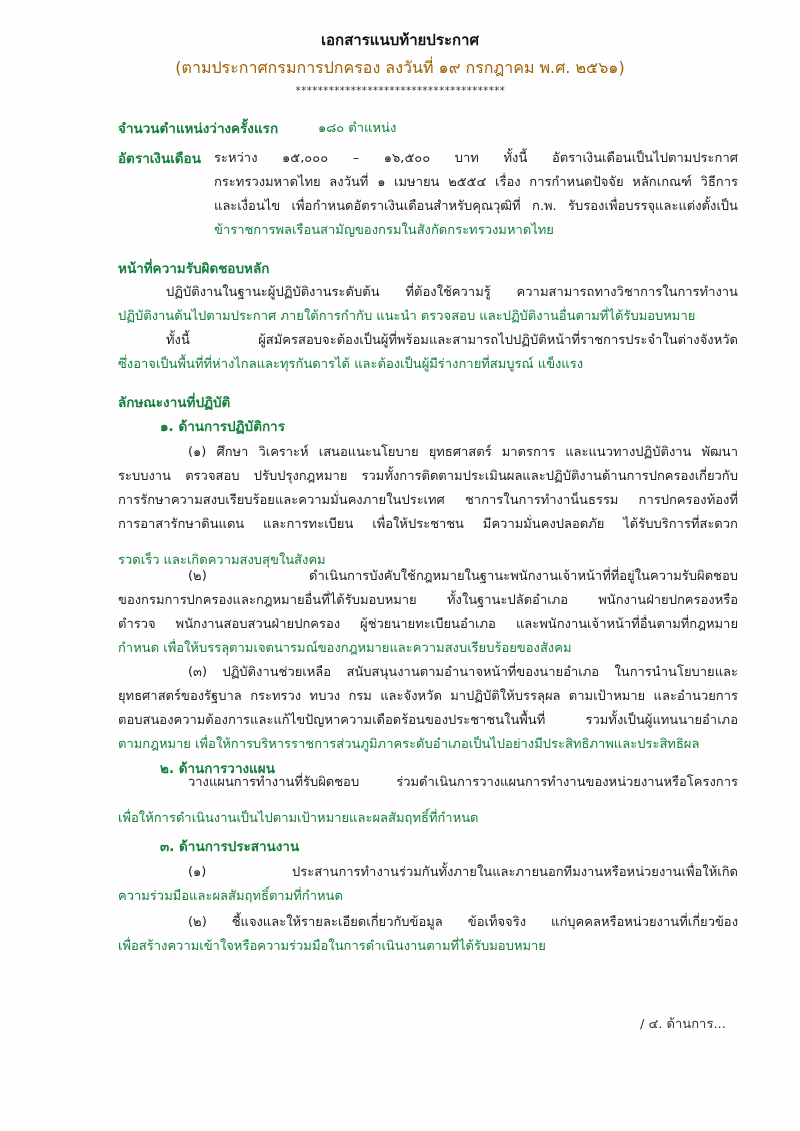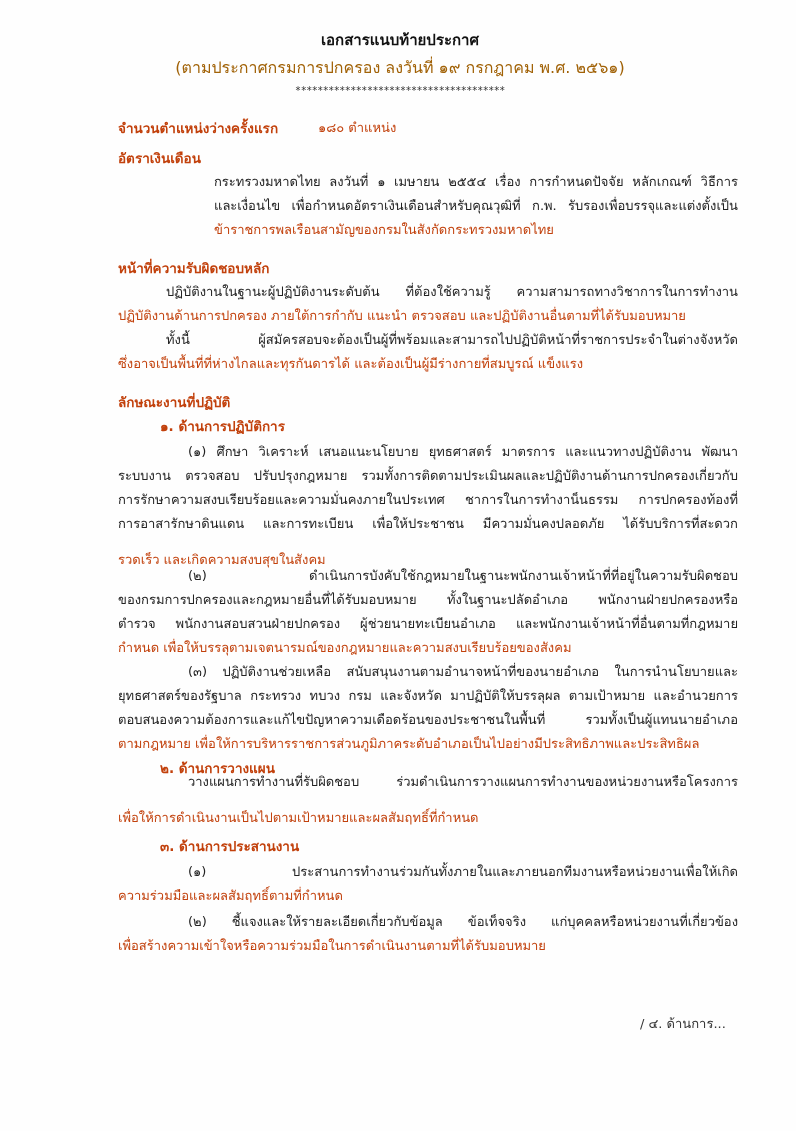--- a/index.html
+++ b/index.html
@@ -46,21 +46,21 @@
       line-height: 14px;
       letter-spacing: -0.5px;
       color: #333;
       font-family: "DejaVu Sans Mono", monospace;
     }
     .line {
       position: absolute;
       white-space: nowrap;
       font-size: 13px;
       line-height: 20px;
-      color: #c2410c;
+      color: #15803d;
     }
     .bold {
       font-weight: bold;
       color: #111;
     }
     .label {
       font-weight: bold;
       font-size: 13.5px;
     }
     .footer {
@@ -89,27 +89,28 @@
 <div class="page">
 
   <div class="center title bold">เอกสารแนบท้ายประกาศ</div>
   <div class="center subtitle">(ตามประกาศกรมการปกครอง ลงวันที่ ๑๙ กรกฎาคม พ.ศ. ๒๕๖๑)</div>
   <div class="center stars">**************************************</div>
 
   <div class="line label" style="left:118px; top:118px;">จำนวนตำแหน่งว่างครั้งแรก</div>
   <div class="line" style="left:318px; top:118px;">๑๘๐ ตำแหน่ง</div>
 
   <div class="line label" style="left:118px; top:148px;">อัตราเงินเดือน</div>
+  <div class="justify" style="left:214px; top:148px; width:524px;">ระหว่าง ๑๕,๐๐๐ – ๑๖,๕๐๐ บาท ทั้งนี้ อัตราเงินเดือนเป็นไปตามประกาศ</div>
   <div class="justify" style="left:214px; top:172px; width:524px;">กระทรวงมหาดไทย ลงวันที่ ๑ เมษายน ๒๕๕๔ เรื่อง การกำหนดปัจจัย หลักเกณฑ์ วิธีการ</div>
   <div class="justify" style="left:214px; top:196px; width:524px;">และเงื่อนไข เพื่อกำหนดอัตราเงินเดือนสำหรับคุณวุฒิที่ ก.พ. รับรองเพื่อบรรจุและแต่งตั้งเป็น</div>
   <div class="line" style="left:214px; top:220px;">ข้าราชการพลเรือนสามัญของกรมในสังกัดกระทรวงมหาดไทย</div>
 
   <div class="line label" style="left:118px; top:258px;">หน้าที่ความรับผิดชอบหลัก</div>
   <div class="justify" style="left:166px; top:282px; width:572px;">ปฏิบัติงานในฐานะผู้ปฏิบัติงานระดับต้น ที่ต้องใช้ความรู้ ความสามารถทางวิชาการในการทำงาน</div>
-  <div class="line" style="left:118px; top:306px;">ปฏิบัติงานด้านการปกครอง ภายใต้การกำกับ แนะนำ ตรวจสอบ และปฏิบัติงานอื่นตามที่ได้รับมอบหมาย</div>
+  <div class="line" style="left:118px; top:306px;">ปฏิบัติงานด้นไปตามประกาศ ภายใต้การกำกับ แนะนำ ตรวจสอบ และปฏิบัติงานอื่นตามที่ได้รับมอบหมาย</div>
   <div class="justify" style="left:166px; top:330px; width:572px;">ทั้งนี้ ผู้สมัครสอบจะต้องเป็นผู้ที่พร้อมและสามารถไปปฏิบัติหน้าที่ราชการประจำในต่างจังหวัด</div>
   <div class="line" style="left:118px; top:354px;">ซึ่งอาจเป็นพื้นที่ที่ห่างไกลและทุรกันดารได้ และต้องเป็นผู้มีร่างกายที่สมบูรณ์ แข็งแรง</div>
 
   <div class="line label" style="left:118px; top:392px;">ลักษณะงานที่ปฏิบัติ</div>
 
   <div class="line label" style="left:160px; top:416px;">๑. ด้านการปฏิบัติการ</div>
   <div class="justify" style="left:188px; top:442px; width:550px;">(๑)  ศึกษา วิเคราะห์ เสนอแนะนโยบาย ยุทธศาสตร์ มาตรการ และแนวทางปฏิบัติงาน พัฒนา</div>
   <div class="justify" style="left:118px; top:466px; width:620px;">ระบบงาน ตรวจสอบ ปรับปรุงกฎหมาย รวมทั้งการติดตามประเมินผลและปฏิบัติงานด้านการปกครองเกี่ยวกับ</div>
   <div class="justify" style="left:118px; top:490px; width:620px;">การรักษาความสงบเรียบร้อยและความมั่นคงภายในประเทศ ชาการในการทำงาน็นธรรม การปกครองท้องที่</div>
   <div class="justify" style="left:118px; top:514px; width:620px;">การอาสารักษาดินแดน และการทะเบียน เพื่อให้ประชาชน มีความมั่นคงปลอดภัย ได้รับบริการที่สะดวก</div>

